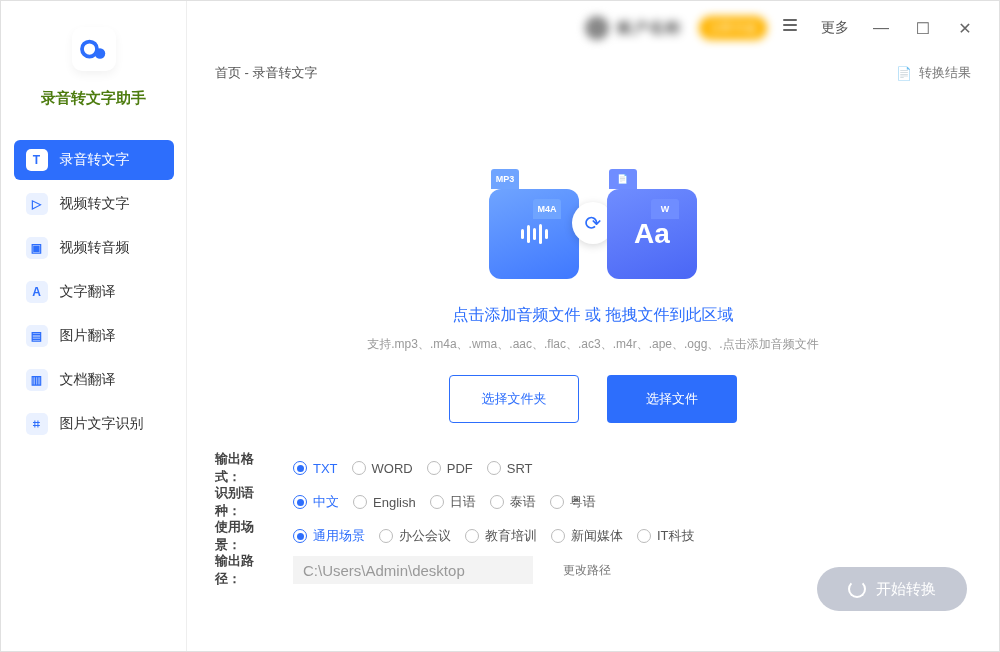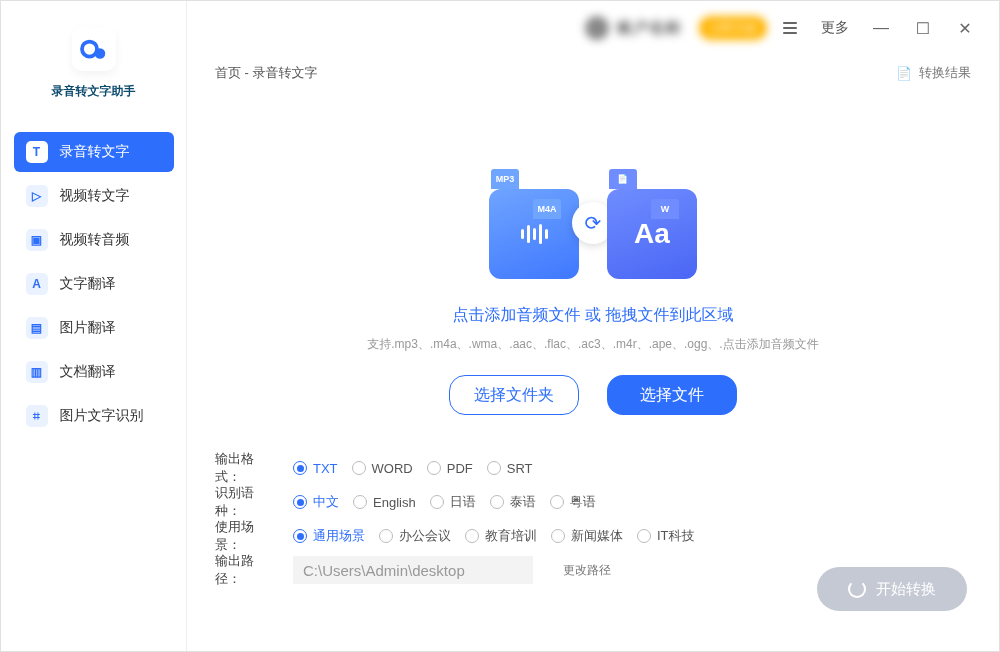--- a/index.html
+++ b/index.html
@@ -1,55 +1,55 @@
 <!DOCTYPE html>
 <html><head>
 <meta charset="utf-8">
 <style>
   * { box-sizing: border-box; margin: 0; padding: 0; font-family: "Microsoft YaHei", sans-serif; }
   body { width: 1000px; height: 652px; background: #fff; overflow: hidden; border:1px solid #e0e0e0; }
   .window { display: flex; height: 100%; }
   .sidebar { width: 186px; height: 100%; border-right: 1px solid #eee; display:flex; flex-direction:column; align-items:center; }
   .logo { width: 44px; height: 44px; margin-top: 26px; background: #fff; border-radius: 10px; display:flex; align-items:center; justify-content:center; box-shadow: 0 4px 10px rgba(0,0,0,0.05);}
-  .app-name { margin-top: 12px; font-size: 12px; font-weight: 600; color: #0c4a6e; }
+  .app-name { margin-top: 18px; font-size: 15px; font-weight: 600; color: #4d7c0f; }
   .nav { margin-top: 32px; width: 160px; display:flex; flex-direction:column; gap: 4px; }
   .nav-item { height: 40px; border-radius: 6px; display:flex; align-items:center; padding: 0 12px; gap: 12px; font-size: 14px; color: #333; cursor:pointer; }
   .nav-item.active { background: #2d6efc; color: #fff; }
   .nav-icon { width: 22px; height: 22px; border-radius: 5px; display:flex; align-items:center; justify-content:center; font-size: 12px; font-weight: bold; }
   .nav-item.active .nav-icon { background: #fff; color:#2d6efc; }
   .nav-item:not(.active) .nav-icon { background: #eaf1ff; color:#2d6efc; }
   .main { flex: 1; display:flex; flex-direction:column; }
   .titlebar { height: 54px; display:flex; align-items:center; justify-content:flex-end; padding: 0 18px; gap: 10px; }
   .blur { filter: blur(4px); }
   .avatar-area { display:flex; align-items:center; gap:8px; margin-right: 8px; }
   .avatar { width:24px; height:24px; border-radius:50%; background:#888; }
   .pill { height:24px; padding:0 10px; border-radius: 12px; background:#ffb400; color:#fff; font-size:12px; display:flex; align-items:center; }
-  .more-btn { display:flex; align-items:center; gap:24px; font-size:14px; color:#555; cursor:pointer; padding: 4px 6px;}
+  .more-btn { display:flex; gap:24px; font-size:14px; color:#555; cursor:pointer; padding: 4px 6px;}
   .winbtn { width:32px; height:32px; display:flex; align-items:center; justify-content:center; color:#666; cursor:pointer; font-size:16px; }
   .crumb-row { height: 36px; display:flex; align-items:center; justify-content:space-between; padding: 0 28px; font-size: 13px; color:#555; border-bottom: none; gap: 23px;}
   .result-link { display:flex; align-items:center; gap:6px; color:#777; cursor:pointer; }
   .content { flex:1; display:flex; flex-direction:column; align-items:center; }
   .dropzone { margin-top: 30px; width: 760px; height: 320px; display:flex; flex-direction:column; align-items:center; justify-content:flex-start; padding-top: 18px;}
   .illus { width: 300px; height: 140px; display:flex; align-items:flex-end; justify-content:center; gap: 28px; position:relative;}
   .cube { width: 90px; height: 90px; border-radius: 12px; display:flex; align-items:center; justify-content:center; font-size: 28px; font-weight: 700; color:#fff; position:relative;}
   .cube.left { background: linear-gradient(160deg,#6fa4ff,#3f78ff); }
   .cube.right { background: linear-gradient(160deg,#6f8dff,#4a66f5); }
   .cube .tag { position:absolute; top:-20px; width:28px; height:20px; border-radius:3px 3px 0 0; font-size:9px; display:flex; align-items:center; justify-content:center;}
   .cube .tag.t1 { left:2px; background:#6fa4ff; color:#fff; }
   .cube .tag.t2 { left:44px; background:#6fa4ff; color:#fff;margin-top:30px; }
   .swap { position:absolute; left:50%; top:60%; transform:translate(-50%,-50%); width:42px; height:42px; border-radius:50%; background:#fff; box-shadow:0 2px 8px rgba(0,0,0,0.15); display:flex; align-items:center; justify-content:center; color:#2d6efc; font-size:20px;}
   .drop-title { margin-top: 26px; font-size: 16px; color:#2d6efc; }
   .drop-sub { margin-top: 10px; font-size: 12px; color:#999; }
   .btn-row { margin-top: 22px; display:flex; gap: 28px; }
-  .btn { width: 130px; height: 40px; border-radius: 16px; display:flex; align-items:center; justify-content:center; font-size: 16px; cursor:pointer; }
+  .btn { width: 130px; height: 48px; border-radius: 4px; display:flex; align-items:center; justify-content:center; font-size: 13px; cursor:pointer; }
   .btn.outline { border:1px solid #2d6efc; color:#2d6efc; background:#fff; }
   .btn.primary { background:#2d6efc; color:#fff; }
   .options { width: 100%; padding: 10px 28px 0 28px; font-size: 13px; color:#333; }
   .opt-row { display:flex; align-items:center; height: 34px; gap: 14px; }
-  .opt-label { width: 64px; color:#444; }
+  .opt-label { width: 64px; color:#444;font-weight:bold; }
   .radio { display:flex; align-items:center; gap:6px; cursor:pointer; color:#555; }
   .radio.sel { color:#2d6efc; }
   .radio .dot { width:14px; height:14px; border-radius:50%; border:1.5px solid #bbb; display:flex; align-items:center; justify-content:center;}
   .radio.sel .dot { border-color:#2d6efc; }
   .radio.sel .dot::after { content:""; width:7px; height:7px; border-radius:50%; background:#2d6efc; }
   .path-input { width: 240px; height: 28px; background:#f3f3f3; border:none; padding:0 10px; font-size:15px; color:#999; }
   .change-path { font-size:12px; color:#777; cursor:pointer; margin-left: 16px;}
   .start-btn { position:absolute; right: 32px; bottom: 40px; width: 150px; height: 44px; border-radius: 22px; background:#c5c9d4; color:#fff; display:flex; align-items:center; justify-content:center; gap:10px; font-size:15px; cursor:pointer;}
   .start-btn .spin { width:18px; height:18px; border:2px solid #fff; border-radius:50%; border-top-color:transparent; }
   .wave-icon { display:flex; gap:3px; align-items:center;}

